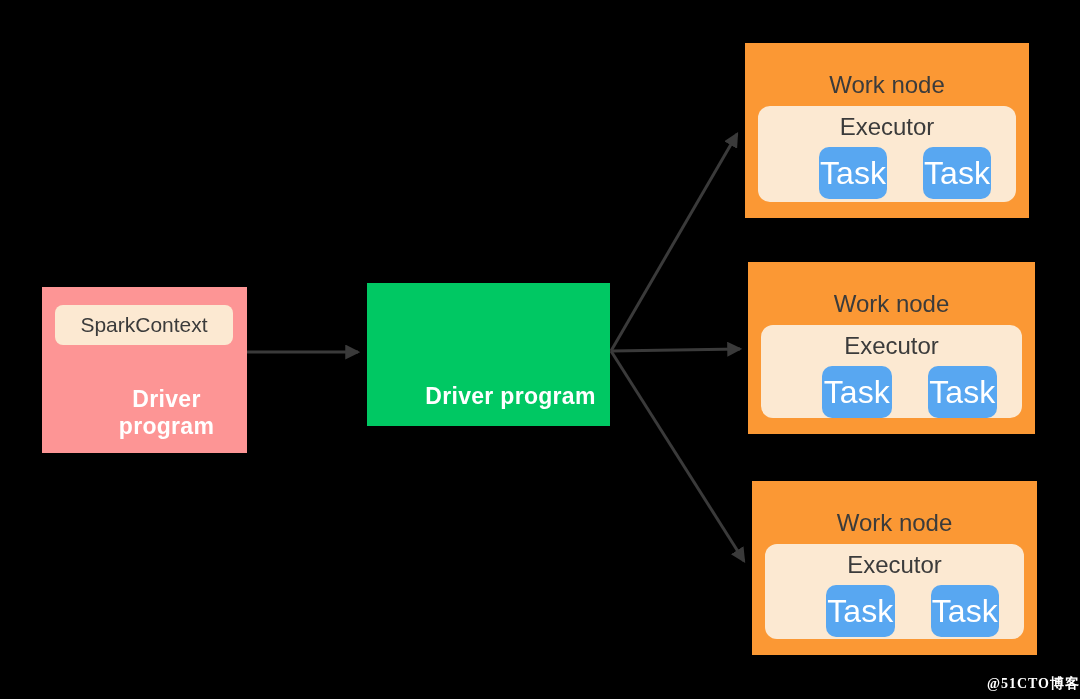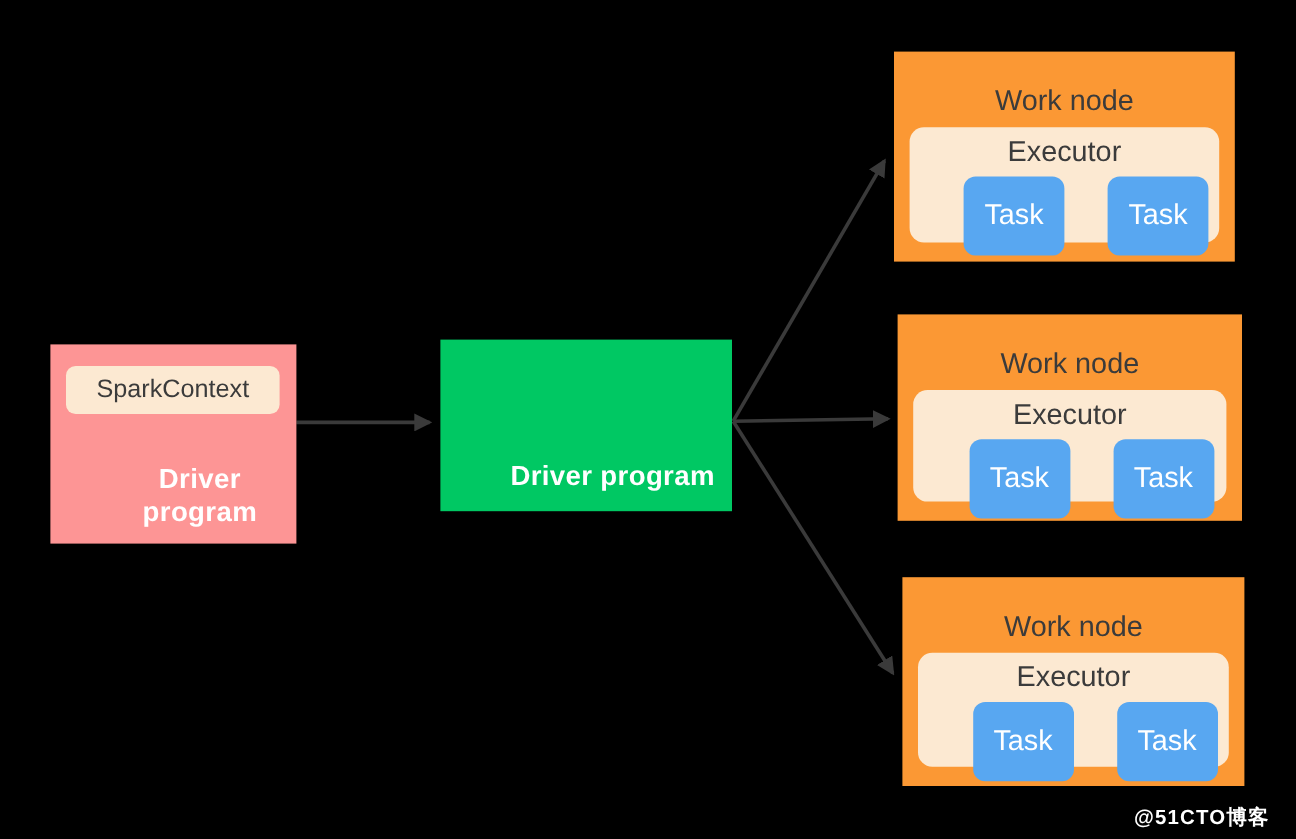--- a/index.html
+++ b/index.html
@@ -99,59 +99,59 @@
     margin-top: 17px;
   }
   .executor {
     margin: 0 13px 16px;
     flex: 1;
     background: var(--component-box, #FCE9D2);
     border-radius: 12px;
     display: flex;
     flex-direction: column;
     min-height: 0;
-    align-items: center;
   }
   .executor-label {
     text-align: center;
     font-size: 24px;
     color: var(--dark-text, #3B3B3B);
     padding: 7px 0 6px;
     line-height: 28px;
   }
   .task-row {
     display: flex;
     justify-content: space-between;
     align-items: flex-start;
     padding: 0 25px;
     flex: 1;
   }
   .task {
     width: 84px;
-    height: 66px;
+    height: 52px;
     background: var(--task-box, #58A7F1);
     border-radius: 10px;
     color: var(--light-text, #FFFFFF);
-    font-size: 24px;
+    font-size: 32px;
     display: flex;
     align-items: center;
     justify-content: center;
     margin-left: 36px;
   }
 
   
   .watermark {
     position: absolute;
-    right: 22px;
+    right: 0;
     bottom: 6px;
     color: var(--light-text, #FFFFFF);
-    font-size: 17px;
+    font-size: 14px;
     font-weight: 600;
     letter-spacing: 1px;
     text-shadow: 0 0 2px rgba(0,0,0,0.8);
+    font-family: Liberation Serif, serif;
   }
 </style>
 </head>
 <body>
 
 <div id="canvas">
 
   <svg id="arrows" viewBox="0 0 1080 699">
     <defs>
       <marker id="ah" class="ah" viewBox="0 0 10 10" refX="8.5" refY="5" markerWidth="5" markerHeight="5" orient="auto-start-reverse">

